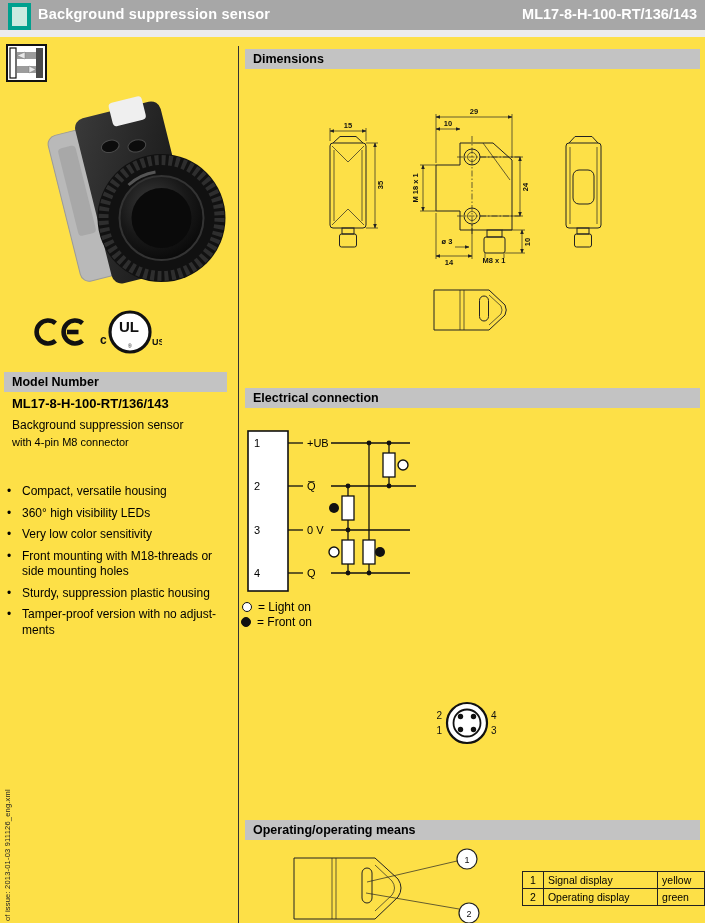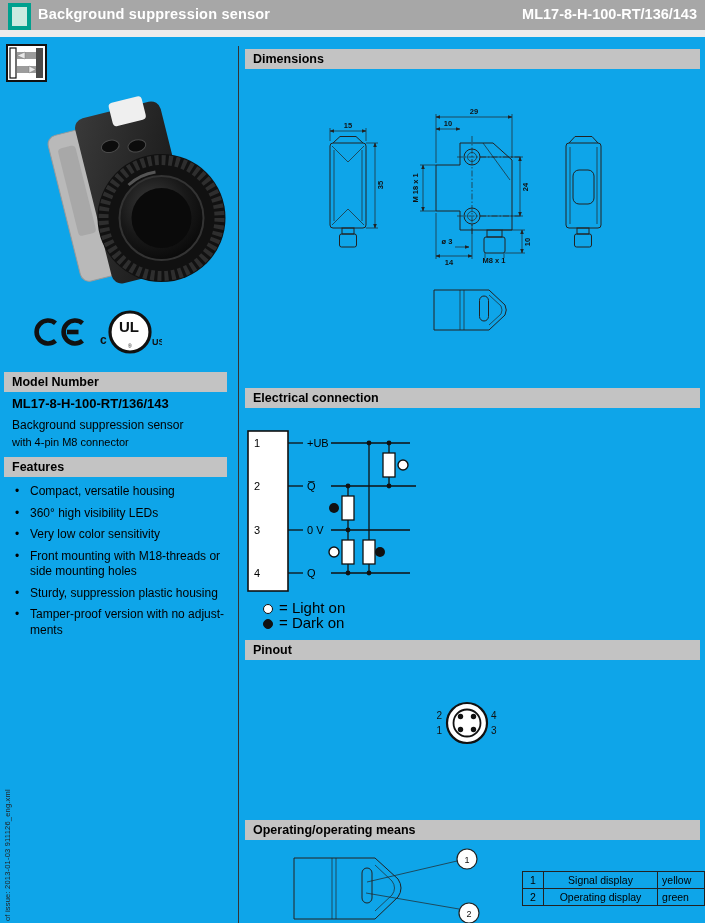--- a/index.html
+++ b/index.html
@@ -1,16 +1,16 @@
 <!DOCTYPE html>
 <html><head>
 <meta charset="utf-8">
 <style>
   html,body{margin:0;padding:0;background:#fff;}
-  .page{position:relative;width:705px;height:923px;background:#0ea5e9;overflow:hidden;
+  .page{position:relative;width:705px;height:923px;background:#fde047;overflow:hidden;
         font-family:"Liberation Sans",sans-serif;color:#000;}
   svg text{font-family:"Liberation Sans",sans-serif;}
 
   
   .hdr{position:absolute;left:0;top:0;width:705px;height:30px;background:#a7a7a7;}
   .hdr-strip{position:absolute;left:0;top:30px;width:705px;height:7px;background:#ececec;}
   .hdr-sq{position:absolute;left:8px;top:3px;width:15px;height:19px;background:#cbeae0;border:4px solid #00a08e;}
   .hdr-title{position:absolute;left:38px;top:0;height:30px;line-height:29px;font-size:14.5px;font-weight:bold;color:#fff;letter-spacing:.2px;}
   .hdr-model{position:absolute;right:8px;top:0;height:30px;line-height:29px;font-size:14.5px;font-weight:bold;color:#fff;}
 
@@ -23,38 +23,38 @@
   .divider{position:absolute;left:238px;top:46px;width:1px;height:877px;background:#333;}
 
   
   .icon-pictogram{position:absolute;left:6px;top:44px;width:41px;height:38px;}
   .photo{position:absolute;left:32px;top:80px;width:208px;height:218px;}
   .ce-mark{position:absolute;left:33px;top:317px;width:56px;height:30px;}
   .ul-mark{position:absolute;left:98px;top:308px;width:64px;height:50px;}
   .model-name{position:absolute;left:12px;top:396px;font-size:13px;font-weight:bold;}
   .model-desc{position:absolute;left:12px;top:418px;font-size:12px;}
   .model-sub{position:absolute;left:12px;top:436px;font-size:11px;}
-  .features{position:absolute;left:8px;top:484px;width:223px;margin:0;padding:0;list-style:none;}
+  .features{position:absolute;left:0;top:484px;width:223px;margin:0;padding:0;list-style:none;}
   .features li{position:relative;padding-left:22px;margin:0 0 6px 0;font-size:12px;line-height:15.5px;}
   .features li::before{content:"\2022";position:absolute;left:7px;top:0;font-size:12px;}
 
   
   .dims-svg{position:absolute;left:297px;top:103px;width:348px;height:240px;}
   .circ-svg{position:absolute;left:246px;top:426px;width:240px;height:178px;}
-  .legend{position:absolute;left:263px;top:600px;font-size:15px;}
+  .legend{position:absolute;left:241px;top:600px;font-size:12px;text-align:center;}
   .legend .row{height:15px;line-height:15px;}
   .legend .sym{display:inline-block;width:8px;height:8px;border:1.5px solid #111;border-radius:50%;
                margin-right:6px;vertical-align:-1px;background:#fff;}
   .legend .sym.filled{background:#111;}
   .pinout-svg{position:absolute;left:424px;top:696px;width:86px;height:56px;}
   .ind-svg{position:absolute;left:288px;top:845px;width:225px;height:78px;}
   .ind-table{position:absolute;left:522px;top:871px;border-collapse:collapse;font-size:10.5px;}
   .ind-table td{border:1px solid #222;padding:0 4px;height:16px;line-height:16px;}
   .ind-table td.num{width:12px;text-align:center;}
-  .ind-table td.name{width:106px;text-align:center;}
+  .ind-table td.name{width:106px;}
   .ind-table td.val{width:38px;}
 
   .side-text{position:absolute;left:3px;top:921px;transform:rotate(-90deg);transform-origin:0 0;
              font-size:7.5px;white-space:nowrap;color:#222;letter-spacing:.2px;}
 
   .drw{stroke:#222;stroke-width:1;fill:none;}
   .thin{stroke:#222;stroke-width:.7;fill:none;}
   .dash{stroke:#222;stroke-width:.7;fill:none;stroke-dasharray:6 2 1.5 2;}
   .dimtxt{font-size:7.5px;font-weight:bold;fill:#111;}
   .ctxt{font-size:11px;fill:#000;}
@@ -121,21 +121,20 @@
     <text x="30" y="40" font-size="5" fill="#111">®</text>
     <text x="2" y="36" font-size="12" font-weight="bold" fill="#111">c</text>
     <text x="54" y="37" font-size="9" font-weight="bold" fill="#111">US</text>
   </svg>
 
   <div class="sbar left" style="top:372px">Model Number</div>
   <div class="model-name">ML17-8-H-100-RT/136/143</div>
   <div class="model-desc">Background suppression sensor</div>
   <div class="model-sub">with 4-pin M8 connector</div>
 
-  <div class="sbar left" style="top:457px">Features</div>
   <ul class="features">
     <li>Compact, versatile housing</li>
     <li>360° high visibility LEDs</li>
     <li>Very low color sensitivity</li>
     <li>Front mounting with M18-threads or side mounting holes</li>
     <li>Sturdy, suppression plastic housing</li>
     <li>Tamper-proof version with no adjust-ments</li>
   </ul>
 
   <div class="sbar right" style="top:49px">Dimensions</div>
@@ -247,24 +246,23 @@
     <text class="ctxt" x="8" y="108">3</text>
     <text class="ctxt" x="8" y="151">4</text>
     <text class="ctxt" x="61" y="21">+UB</text>
     <text class="ctxt" x="61" y="64">Q̅</text>
     <text class="ctxt" x="61" y="108">0 V</text>
     <text class="ctxt" x="61" y="151">Q</text>
   </svg>
 
   <div class="legend">
     <div class="row"><span class="sym"></span><span>= Light on</span></div>
-    <div class="row"><span class="sym filled"></span><span>= Dark on</span></div>
+    <div class="row"><span class="sym filled"></span><span>= Front on</span></div>
   </div>
 
-  <div class="sbar right" style="top:640px">Pinout</div>
 
   <svg class="pinout-svg" viewBox="0 0 86 56">
     <circle cx="43" cy="27" r="20" fill="#fff" stroke="#111" stroke-width="2.2"></circle>
     <circle cx="43" cy="27" r="13.5" fill="#fff" stroke="#111" stroke-width="1.8"></circle>
     <g fill="#111">
       <circle cx="36.5" cy="20.5" r="2.7"></circle>
         <circle cx="49.5" cy="20.5" r="2.7"></circle>
       <circle cx="36.5" cy="33.5" r="2.7"></circle>
         <circle cx="49.5" cy="33.5" r="2.7"></circle>
     </g>

